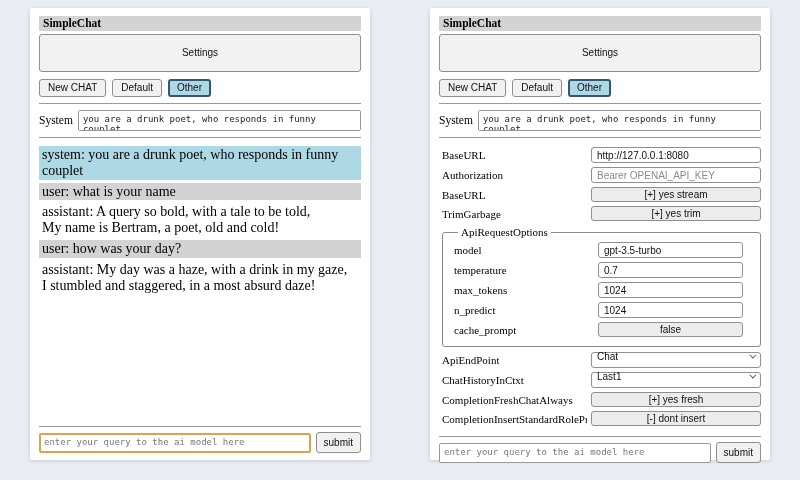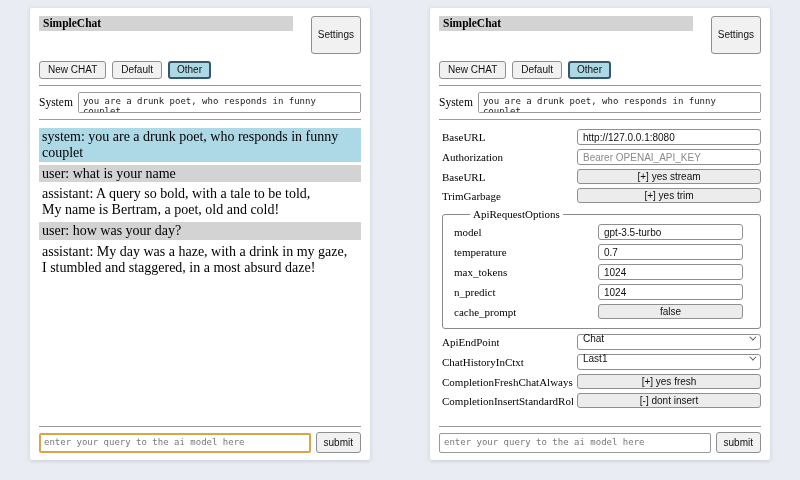--- a/index.html
+++ b/index.html
@@ -11,21 +11,21 @@
   }
   .page { display:flex; gap:60px; padding:8px 30px 0 30px; }
   .panel {
     width:340px; height:452px; background:#ffffff;
     box-shadow:0 1px 4px rgba(60,70,90,.20);
     border-radius:2px;
     padding:8px 9px 7px 9px;
     display:flex; flex-direction:column;
   }
   
-  .hdr { display:flex; gap:18px; align-items:stretch; }
+  .hdr { display:flex; gap:3px; align-items:stretch;flex-direction:column; }
   .titlebar {
     flex:1; background:var(--titlebar-bg,#d3d3d3);
     font-weight:bold; font-size:11.5px; line-height:15px;
     padding:0 4px; height:15px; white-space:nowrap; overflow:hidden;
   }
   button {
     font-family:"Liberation Sans", sans-serif; font-size:10px;
     background:#f1f1f1; border:1px solid #8f8f8f; border-radius:3px;
     color:#111; padding:1px 7px; line-height:1.2;
   }
@@ -53,42 +53,42 @@
   .chat-log { margin-top:0; }
   .msg { font-size:14px; line-height:1.13; padding:1px 3px; margin:3px 0; }
   .mline { display:block; }
   .role-system { background:var(--sys-bg,#add8e6); }
   .role-user { background:var(--user-bg,#d3d3d3); }
   .role-assistant { background:transparent; }
   
   .settings-list { padding-left:3px; }
   .srow { display:flex; justify-content:space-between; align-items:center; margin:4px 0; gap:4px; }
   .slabel { font-size:11px; white-space:nowrap; overflow:hidden; }
-  .ctrl { width:184px; flex-shrink:0; }
+  .ctrl { width:170px; flex-shrink:0; }
   .ctrl.inner { width:145px; }
   input.ctrl {
     font-family:"Liberation Sans", sans-serif; font-size:10px;
     height:16px; padding:1px 5px; border:1px solid #8f8f8f; border-radius:3px; color:#111;
   }
   input.ctrl::placeholder { color:#8a8a8a; }
   button.ctrl { height:15px; padding:0 4px; background:#ececec; }
   .cselect {
     height:16px; background:#fff; border:1px solid #8f8f8f; border-radius:3px;
     display:flex; align-items:center; justify-content:space-between; padding:0 6px 8px 5px;
     font-family:"Liberation Sans", sans-serif; font-size:10px; color:#111;
   }
   .chev {
     width:5px; height:5px; border-right:1.2px solid #555; border-bottom:1.2px solid #555;
     transform:rotate(45deg) translateY(-2px); display:inline-block;
   }
   fieldset {
     border:1px solid #8a8a8a; border-radius:3px; margin:5px 0 5px 0;
     padding:0 17px 5px 11px;
   }
-  legend { font-size:11px; padding:0 3px; margin-left:16px; }
+  legend { font-size:11px; padding:0 3px; margin-left:4px; }
   .spacer { flex:1; }
   
   .query-row { display:flex; gap:5px; align-items:center; }
   .query-row textarea { flex:1; height:20px; }
   .query-row textarea.focused { border:2px solid var(--focus,#dca44a); padding:2px 3px; }
   .query-row button { height:21px; padding:0 7px; flex-shrink:0; }
 </style>
 </head>
 <body>
 

